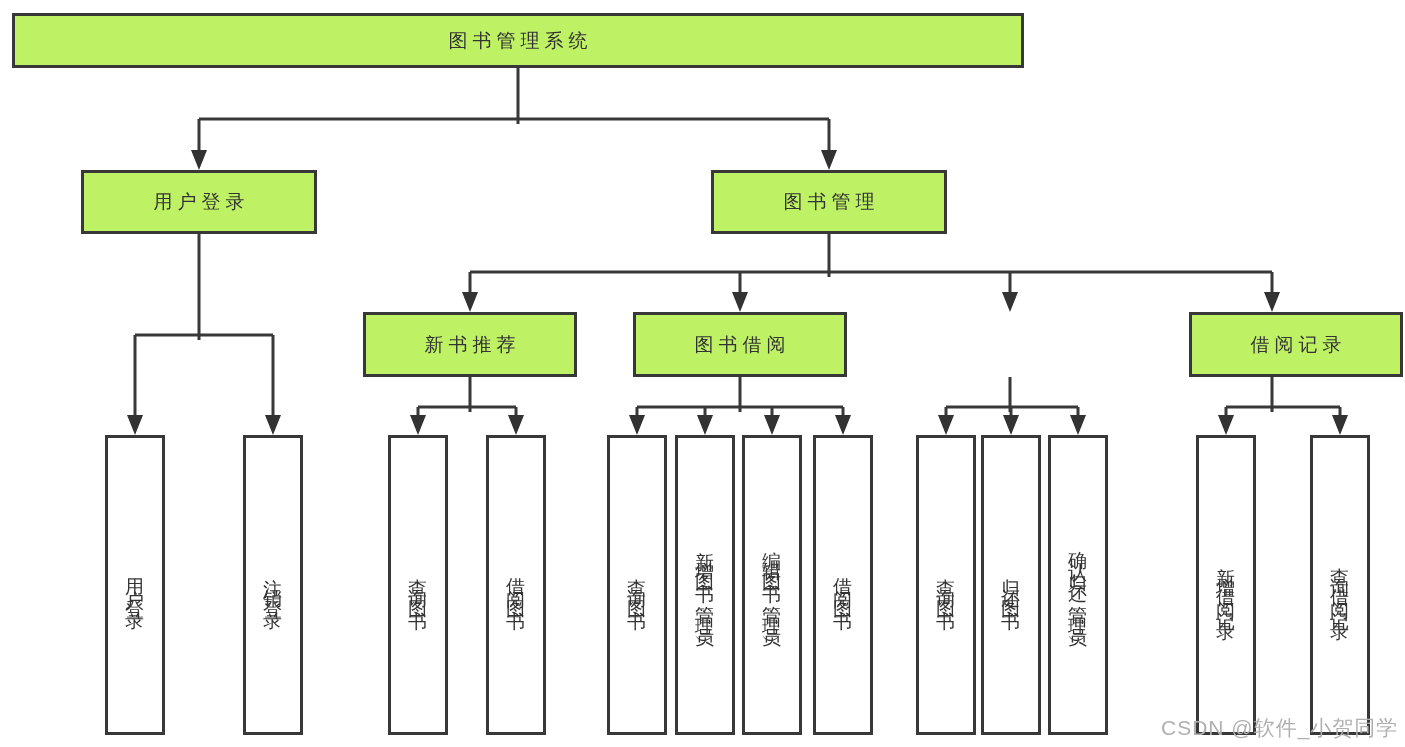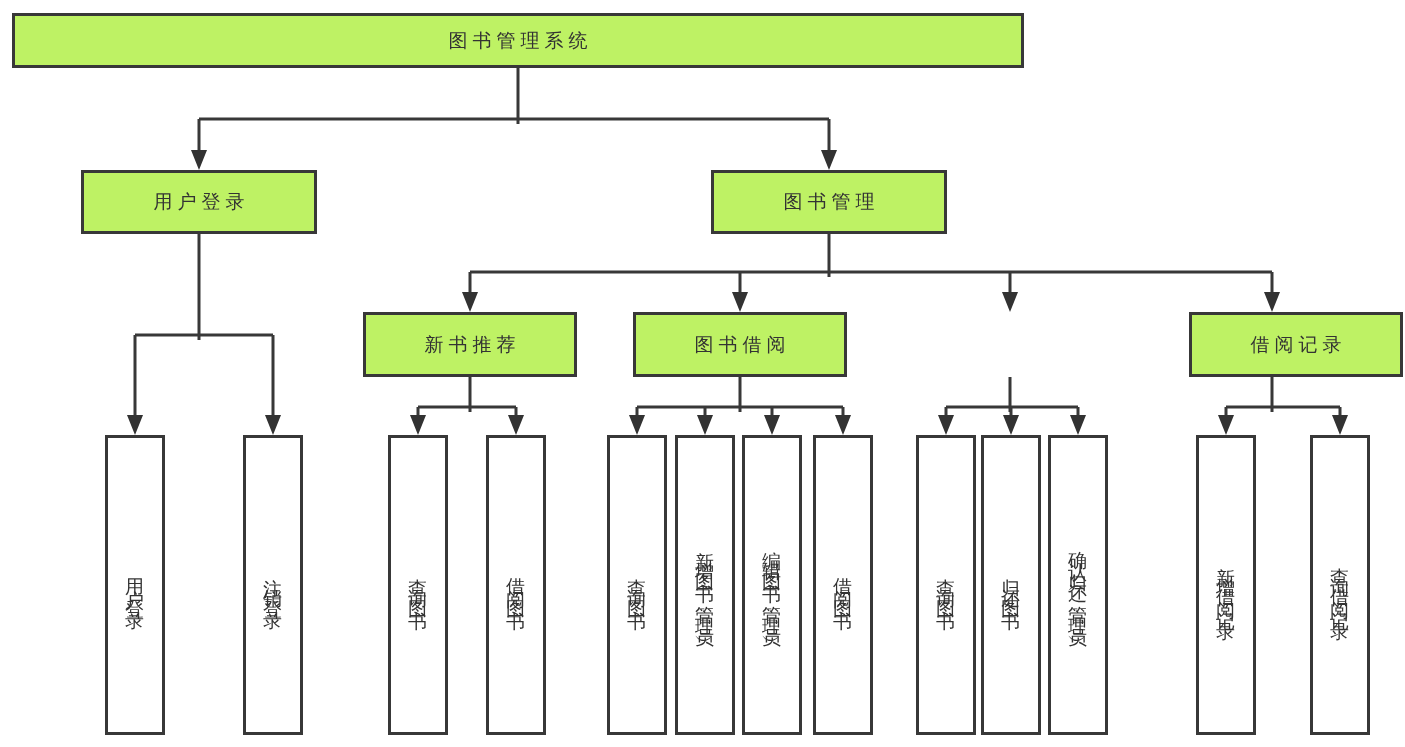--- a/index.html
+++ b/index.html
@@ -146,14 +146,15 @@
   <div class="vnode leaf lf-3c">编辑图书（管理员）</div>
   <div class="vnode leaf lf-3d">借阅图书</div>
 
   <div class="vnode leaf lf-4a">查询图书</div>
   <div class="vnode leaf lf-4b">归还图书</div>
   <div class="vnode leaf lf-4c">确认归还（管理员）</div>
 
   <div class="vnode leaf lf-5a">新增借阅记录</div>
   <div class="vnode leaf lf-5b">查询借阅记录</div>
 
+  <div class="watermark">CSDN @软件_小贺同学</div>
 
 </div>
 
 </body></html>

